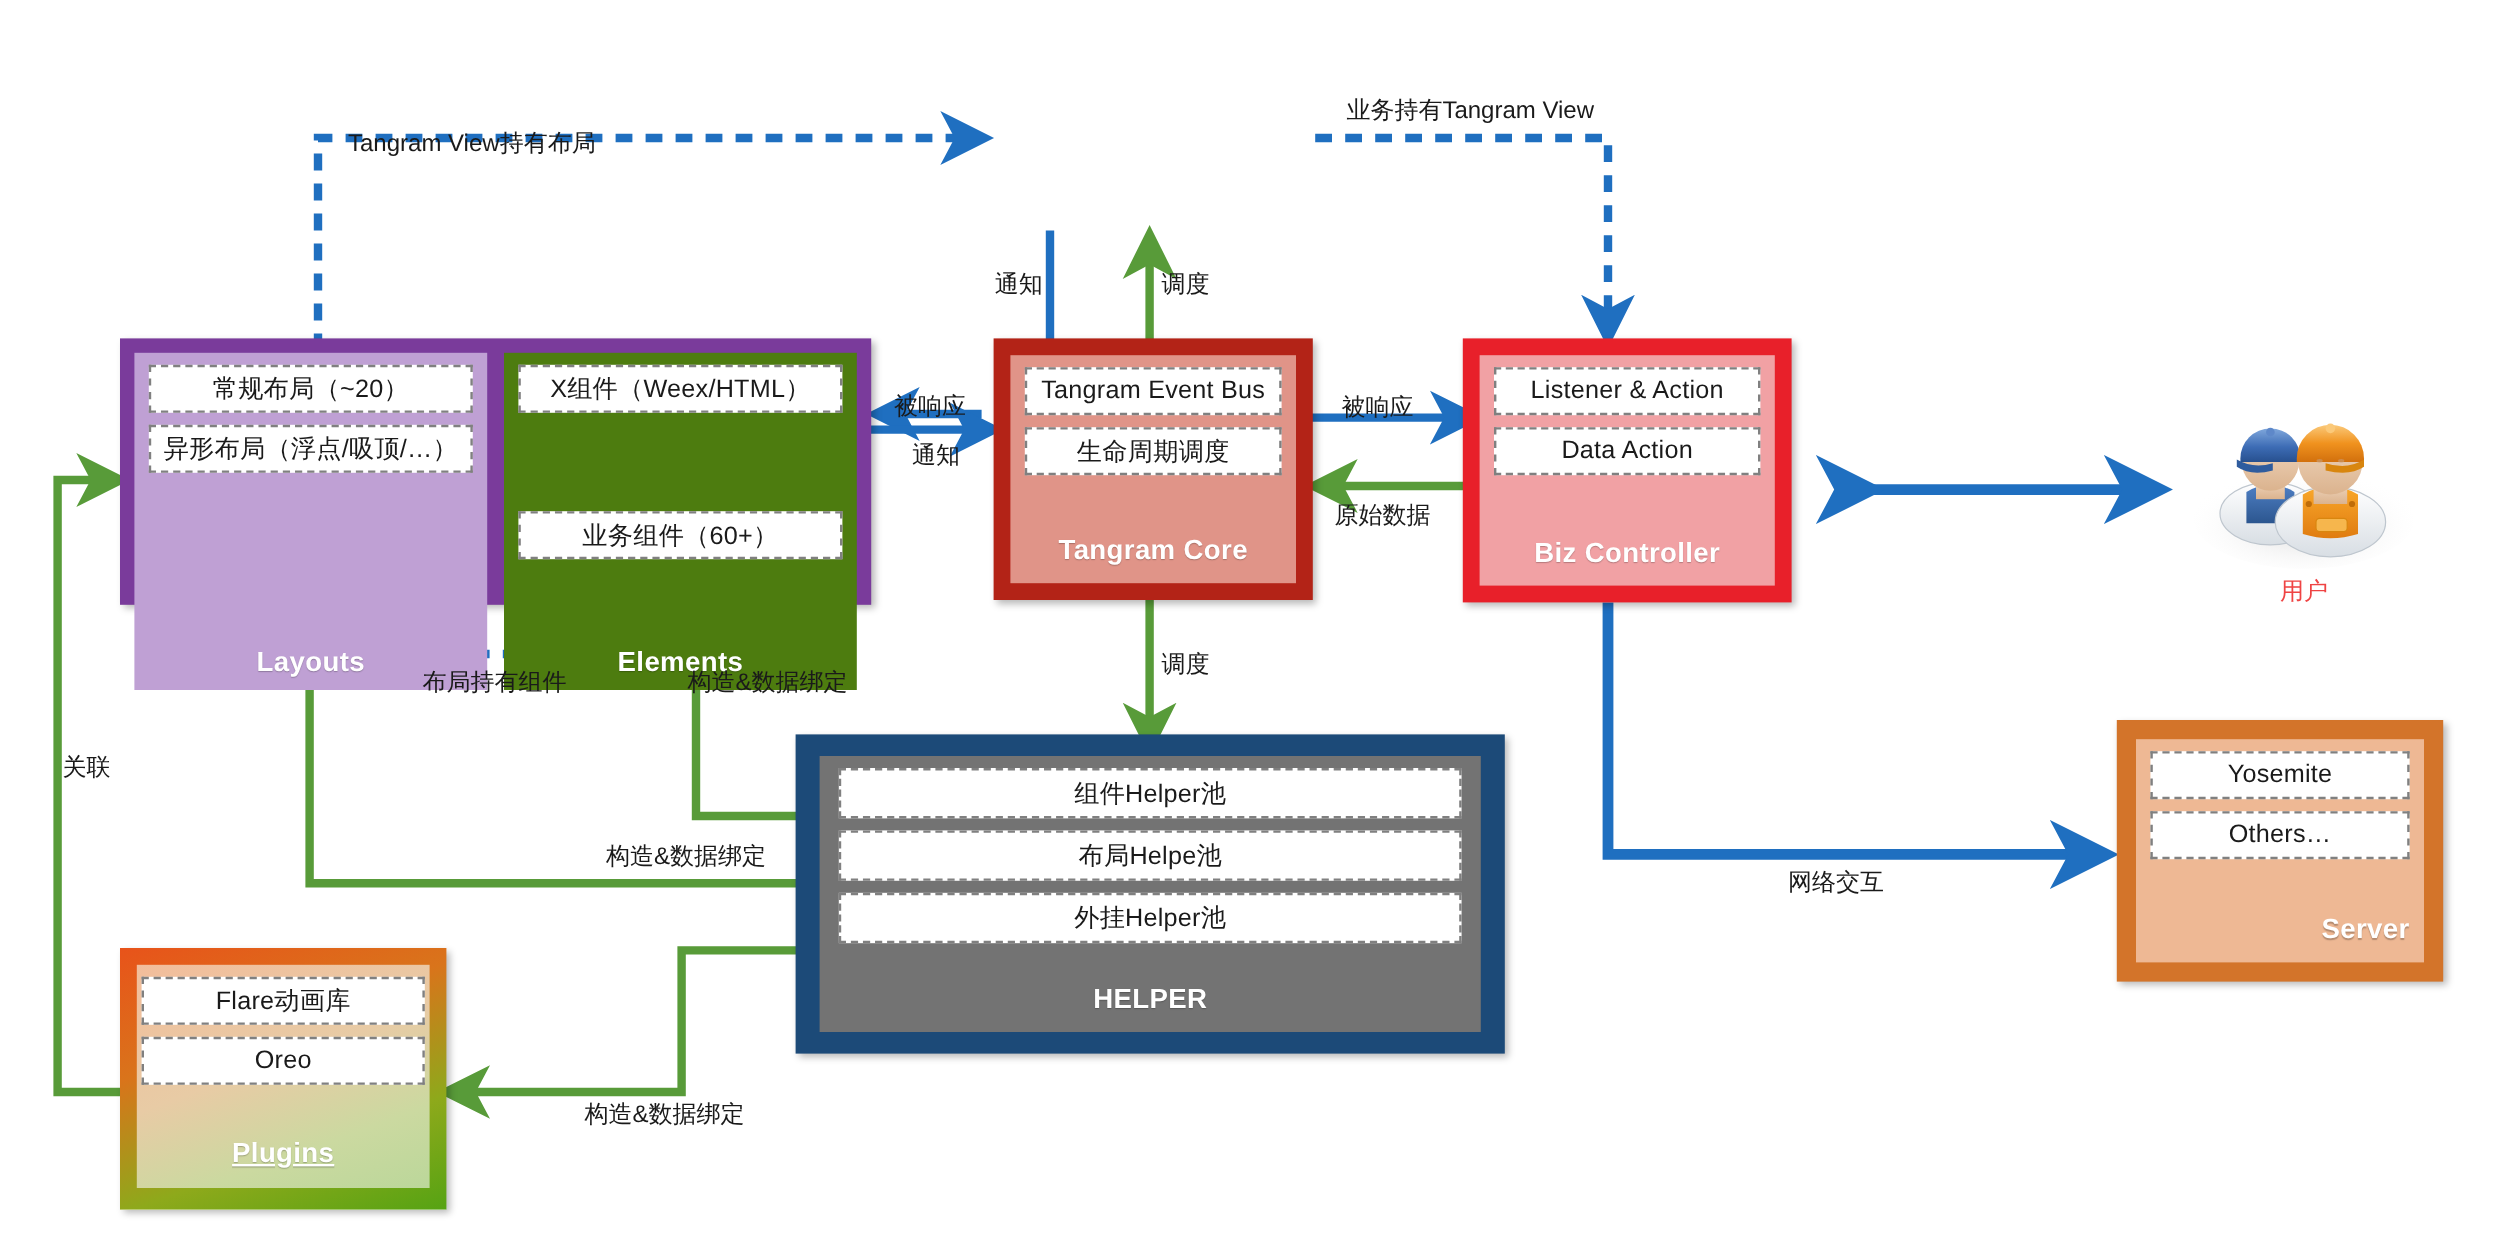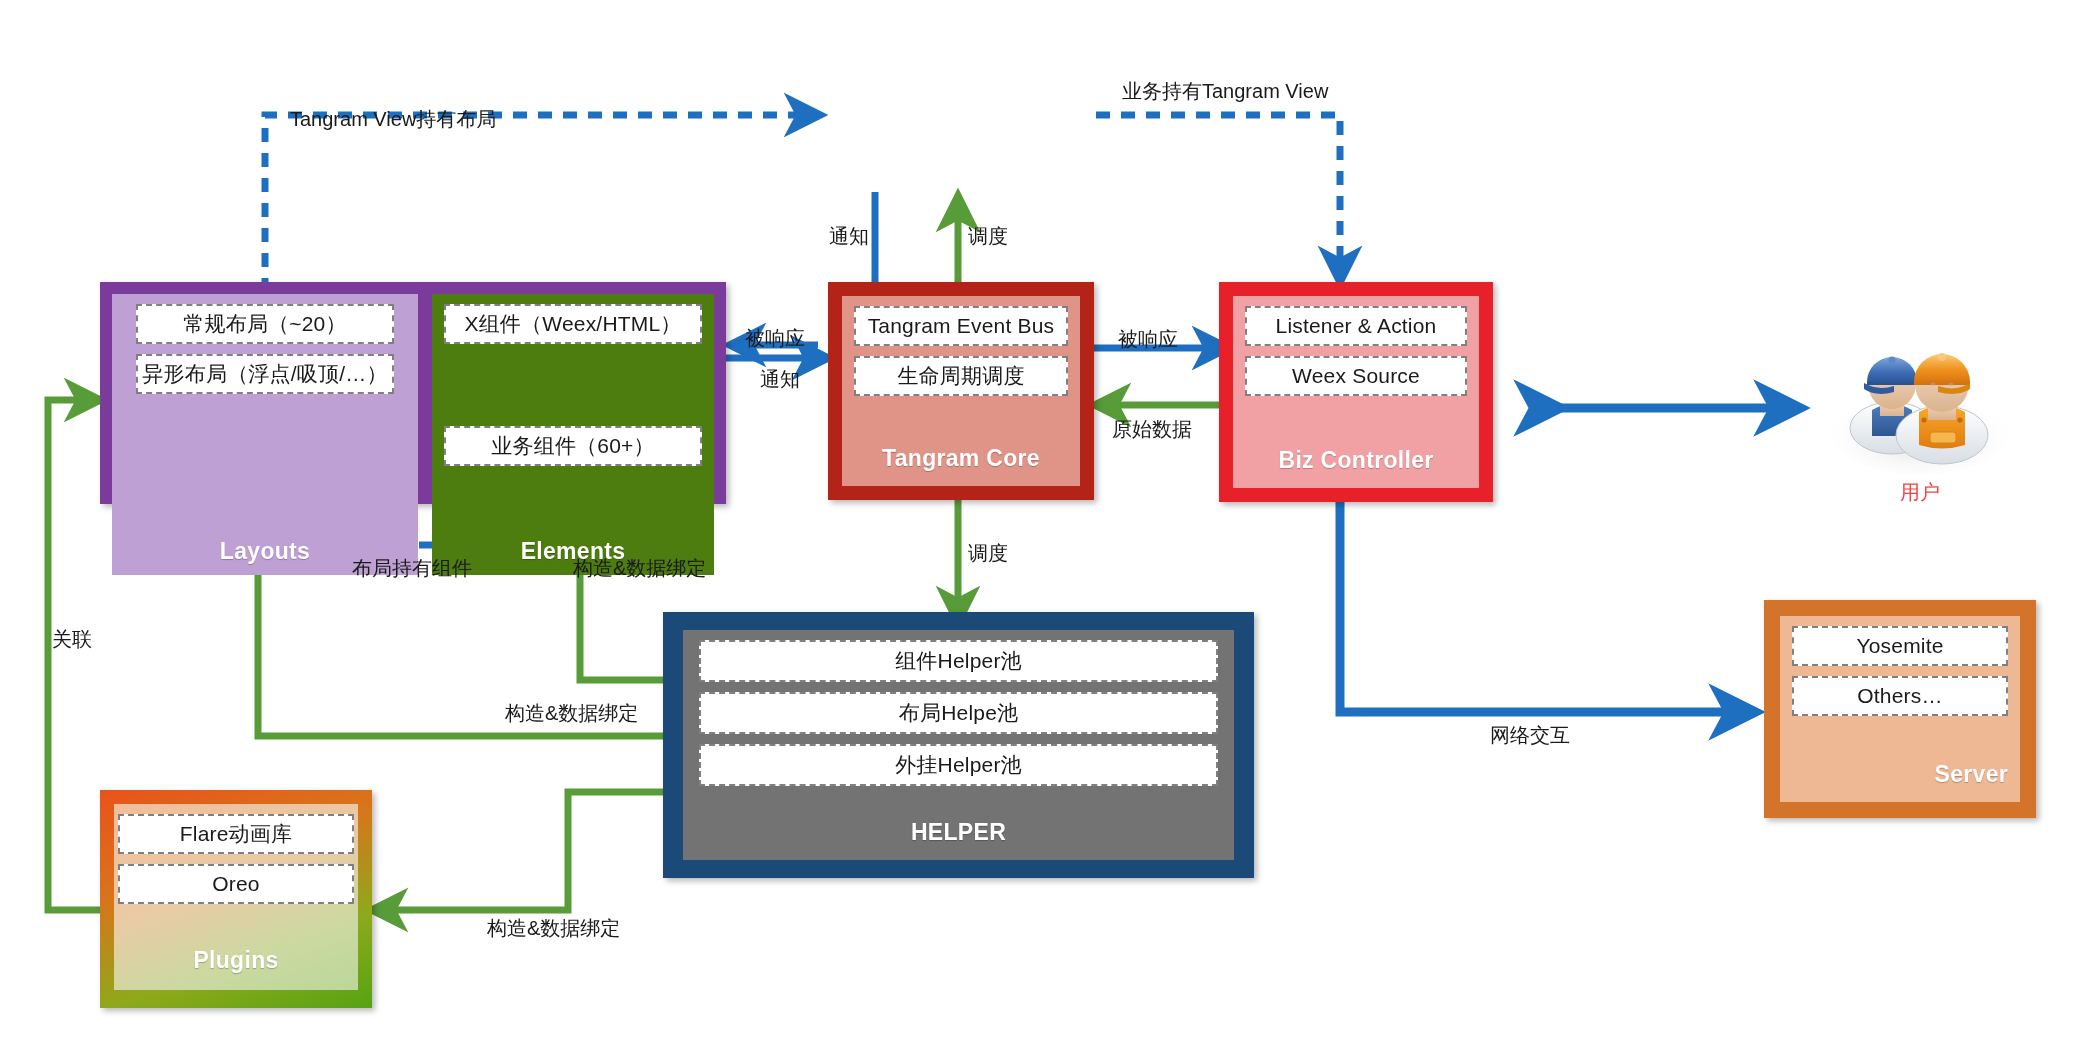--- a/index.html
+++ b/index.html
@@ -134,21 +134,21 @@
 
       <path d="M1560,408 L1800,408" stroke="#1F6FC0" stroke-width="9" marker-end="url(#ah-blue)" marker-start="url(#ah-blue)"></path>
     </g>
   </svg>
 
 
   <div class="module" style="left:100px;top:282px;width:626px;height:222px;background:#7A3B9B;">
     <div class="inner" style="left:12px;right:12px;top:12px;bottom:22px;background:transparent;">
       <div class="slotrow" style="gap:14px;">
 
-        <div class="subgroup" style="background:#BFA0D4;padding:10px 24px;">
+        <div class="subgroup" style="background:#BFA0D4;padding:10px 12px;">
           <div class="slot" style="height:40px;flex:0 0 40px;">常规布局（~20）</div>
           <div style="height:10px;"></div>
           <div class="slot" style="height:40px;flex:0 0 40px;">异形布局（浮点/吸顶/…）</div>
           <div style="flex:1 1 auto;"></div>
           <div class="caption">Layouts</div>
         </div>
 
         <div class="subgroup" style="background:#4d7c0f;padding:10px 12px;gap:36px;">
           <div class="slot" style="height:40px;flex:0 0 40px;">X组件（Weex/HTML）</div>
           <div style="height:10px;"></div>
@@ -168,21 +168,21 @@
       <div class="slot" style="height:40px;flex:0 0 40px;">生命周期调度</div>
       <div style="flex:1 1 auto;"></div>
       <div class="caption" style="margin-bottom:4px;">Tangram Core</div>
     </div>
   </div>
 
   <div class="module" style="left:1219px;top:282px;width:274px;height:220px;background:#E8202A;">
     <div class="inner" style="left:14px;right:14px;top:14px;bottom:14px;background:#F1A1A4;padding:10px 12px;">
       <div class="slot" style="height:40px;flex:0 0 40px;">Listener &amp; Action</div>
       <div style="height:10px;"></div>
-      <div class="slot" style="height:40px;flex:0 0 40px;">Weex Source</div>
+      <div class="slot" style="height:40px;flex:0 0 40px;">Data Action</div>
       <div style="flex:1 1 auto;"></div>
       <div class="caption" style="margin-bottom:4px;">Biz Controller</div>
     </div>
   </div>
 
   <div class="module" style="left:663px;top:612px;width:591px;height:266px;background:#1C4A78;">
     <div class="inner" style="left:20px;right:20px;top:18px;bottom:18px;background:#737373;padding:10px 16px;">
       <div class="slot" style="height:42px;flex:0 0 42px;">组件Helper池</div>
       <div style="height:10px;"></div>
       <div class="slot" style="height:42px;flex:0 0 42px;">布局Helpe池</div>
@@ -195,21 +195,21 @@
 
   <div class="module" style="left:100px;top:790px;width:272px;height:218px;
               background:linear-gradient(160deg,#E8531A 0%,#D9741B 35%,#8EA91B 70%,#56A313 100%);">
     <div class="inner" style="left:14px;right:14px;top:14px;bottom:18px;
                 background:linear-gradient(160deg,#F2BD9B 0%,#E8CBA5 45%,#CBD9A0 75%,#BBD79A 100%);
                 padding:10px 4px;justify-content:center;">
       <div class="slot" style="height:40px;flex:0 0 40px;">Flare动画库</div>
       <div style="height:10px;"></div>
       <div class="slot" style="height:40px;flex:0 0 40px;">Oreo</div>
       <div style="flex:1 1 auto;"></div>
-      <div class="caption" style="margin-bottom:6px;">Plugins</div>
+      <div class="caption" style="margin-bottom:6px;text-decoration:underline;">Plugins</div>
     </div>
   </div>
 
   <div class="module" style="left:1764px;top:600px;width:272px;height:218px;background:#D3742A;">
     <div class="inner" style="left:16px;right:16px;top:16px;bottom:16px;background:#EEB894;padding:10px 12px;">
       <div class="slot" style="height:40px;flex:0 0 40px;">Yosemite</div>
       <div style="height:10px;"></div>
       <div class="slot" style="height:40px;flex:0 0 40px;">Others…</div>
       <div style="flex:1 1 auto;"></div>
       <div class="caption" style="margin-bottom:4px;text-align:right;">Server</div>

